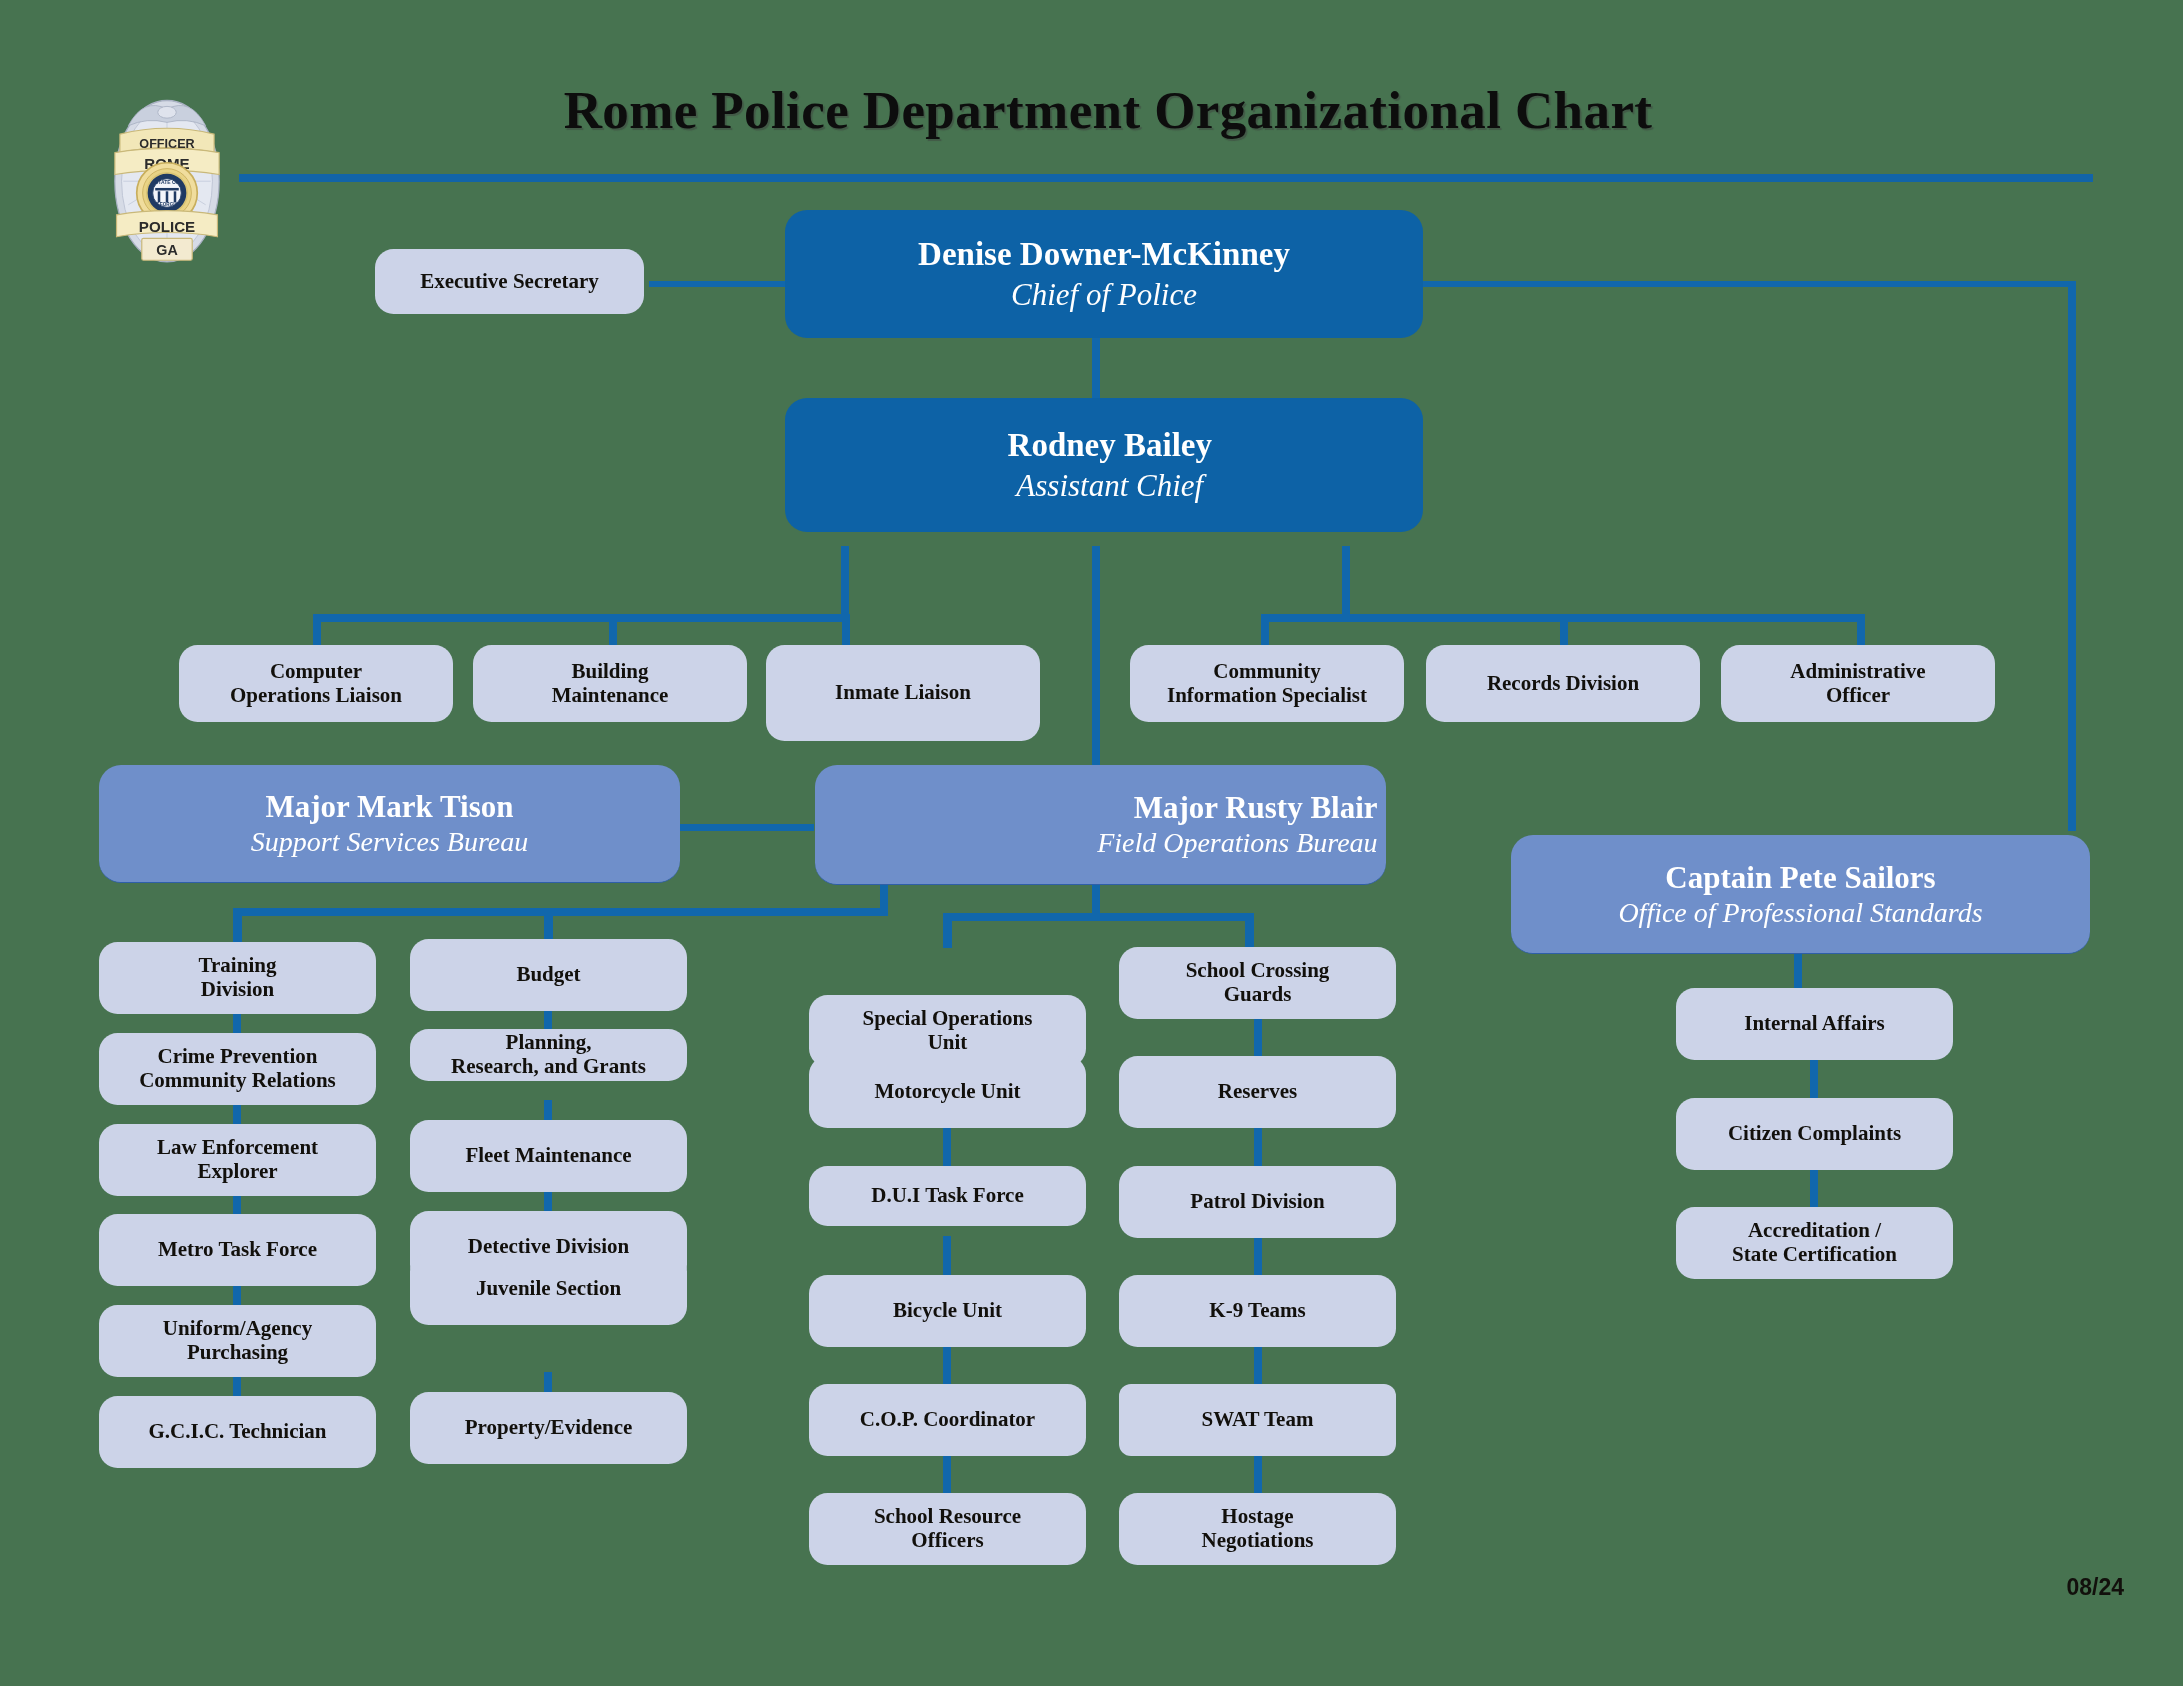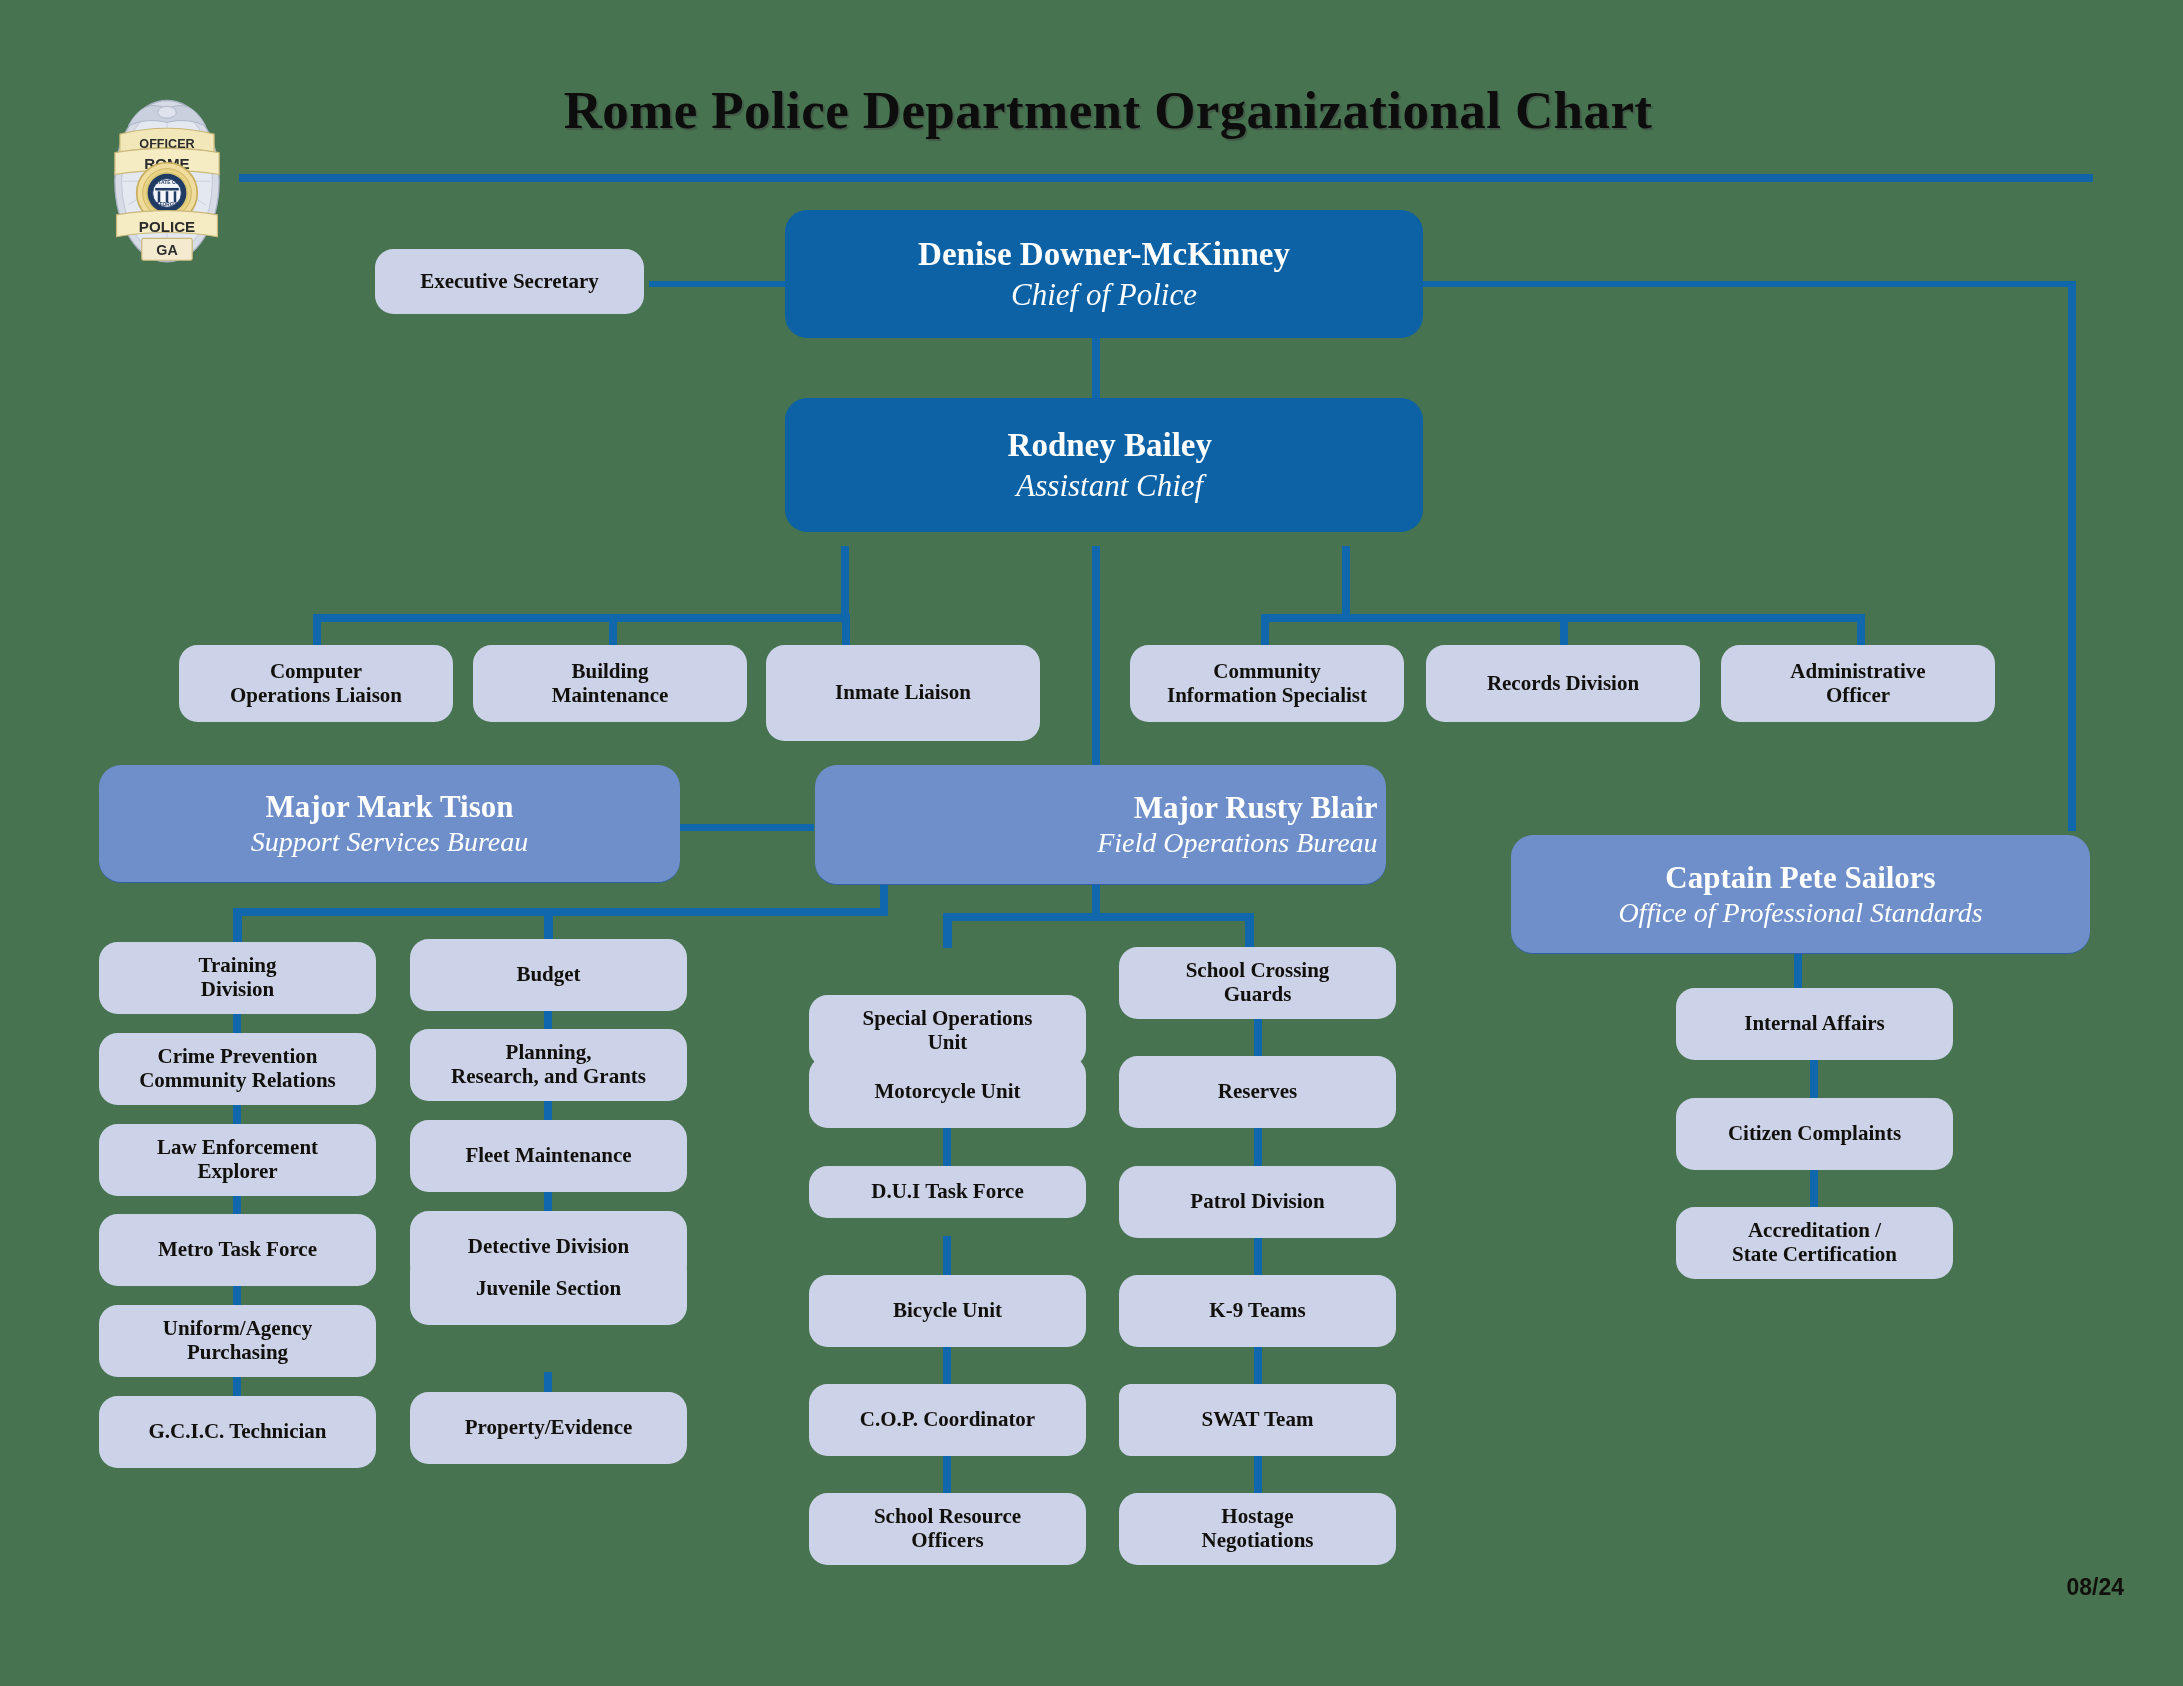--- a/index.html
+++ b/index.html
@@ -299,21 +299,21 @@
       <div class="box lvl-unit" style="left: 99px; top: 1305px; width: 277px; height: 72px;">
         <span>Uniform/Agency</span>
         <span>Purchasing</span>
       </div>
       <div class="box lvl-unit" style="left: 99px; top: 1396px; width: 277px; height: 72px;">
         <span>G.C.I.C. Technician</span>
       </div>
       <div class="box lvl-unit" style="left: 410px; top: 939px; width: 277px; height: 72px;">
         <span>Budget</span>
       </div>
-      <div class="box lvl-unit" style="left: 410px; top: 1029px; width: 277px; height: 72px;">
+      <div class="box lvl-unit" style="left: 410px; top: 1029px; width: 277px; height: 52px;">
         <span>Planning,</span>
         <span>Research, and Grants</span>
       </div>
       <div class="box lvl-unit" style="left: 410px; top: 1120px; width: 277px; height: 72px;">
         <span>Fleet Maintenance</span>
       </div>
       <div class="box lvl-unit" style="left: 410px; top: 1211px; width: 277px; height: 72px;">
         <span>Detective Division</span>
       </div>
       <div class="box lvl-unit" style="left: 410px; top: 1253px; width: 277px; height: 72px;">
@@ -322,21 +322,21 @@
       <div class="box lvl-unit" style="left: 410px; top: 1392px; width: 277px; height: 72px;">
         <span>Property/Evidence</span>
       </div>
       <div class="box lvl-unit" style="left: 809px; top: 947px; width: 277px; height: 72px; margin-top: 48px;">
         <span>Special Operations</span>
         <span>Unit</span>
       </div>
       <div class="box lvl-unit" style="left: 809px; top: 1056px; width: 277px; height: 72px;">
         <span>Motorcycle Unit</span>
       </div>
-      <div class="box lvl-unit" style="left: 809px; top: 1166px; width: 277px; height: 52px;">
+      <div class="box lvl-unit" style="left: 809px; top: 1166px; width: 277px; height: 60px;">
         <span>D.U.I Task Force</span>
       </div>
       <div class="box lvl-unit" style="left: 809px; top: 1275px; width: 277px; height: 72px;">
         <span>Bicycle Unit</span>
       </div>
       <div class="box lvl-unit" style="left: 809px; top: 1384px; width: 277px; height: 72px;">
         <span>C.O.P. Coordinator</span>
       </div>
       <div class="box lvl-unit" style="left: 809px; top: 1493px; width: 277px; height: 72px;">
         <span>School Resource</span>

